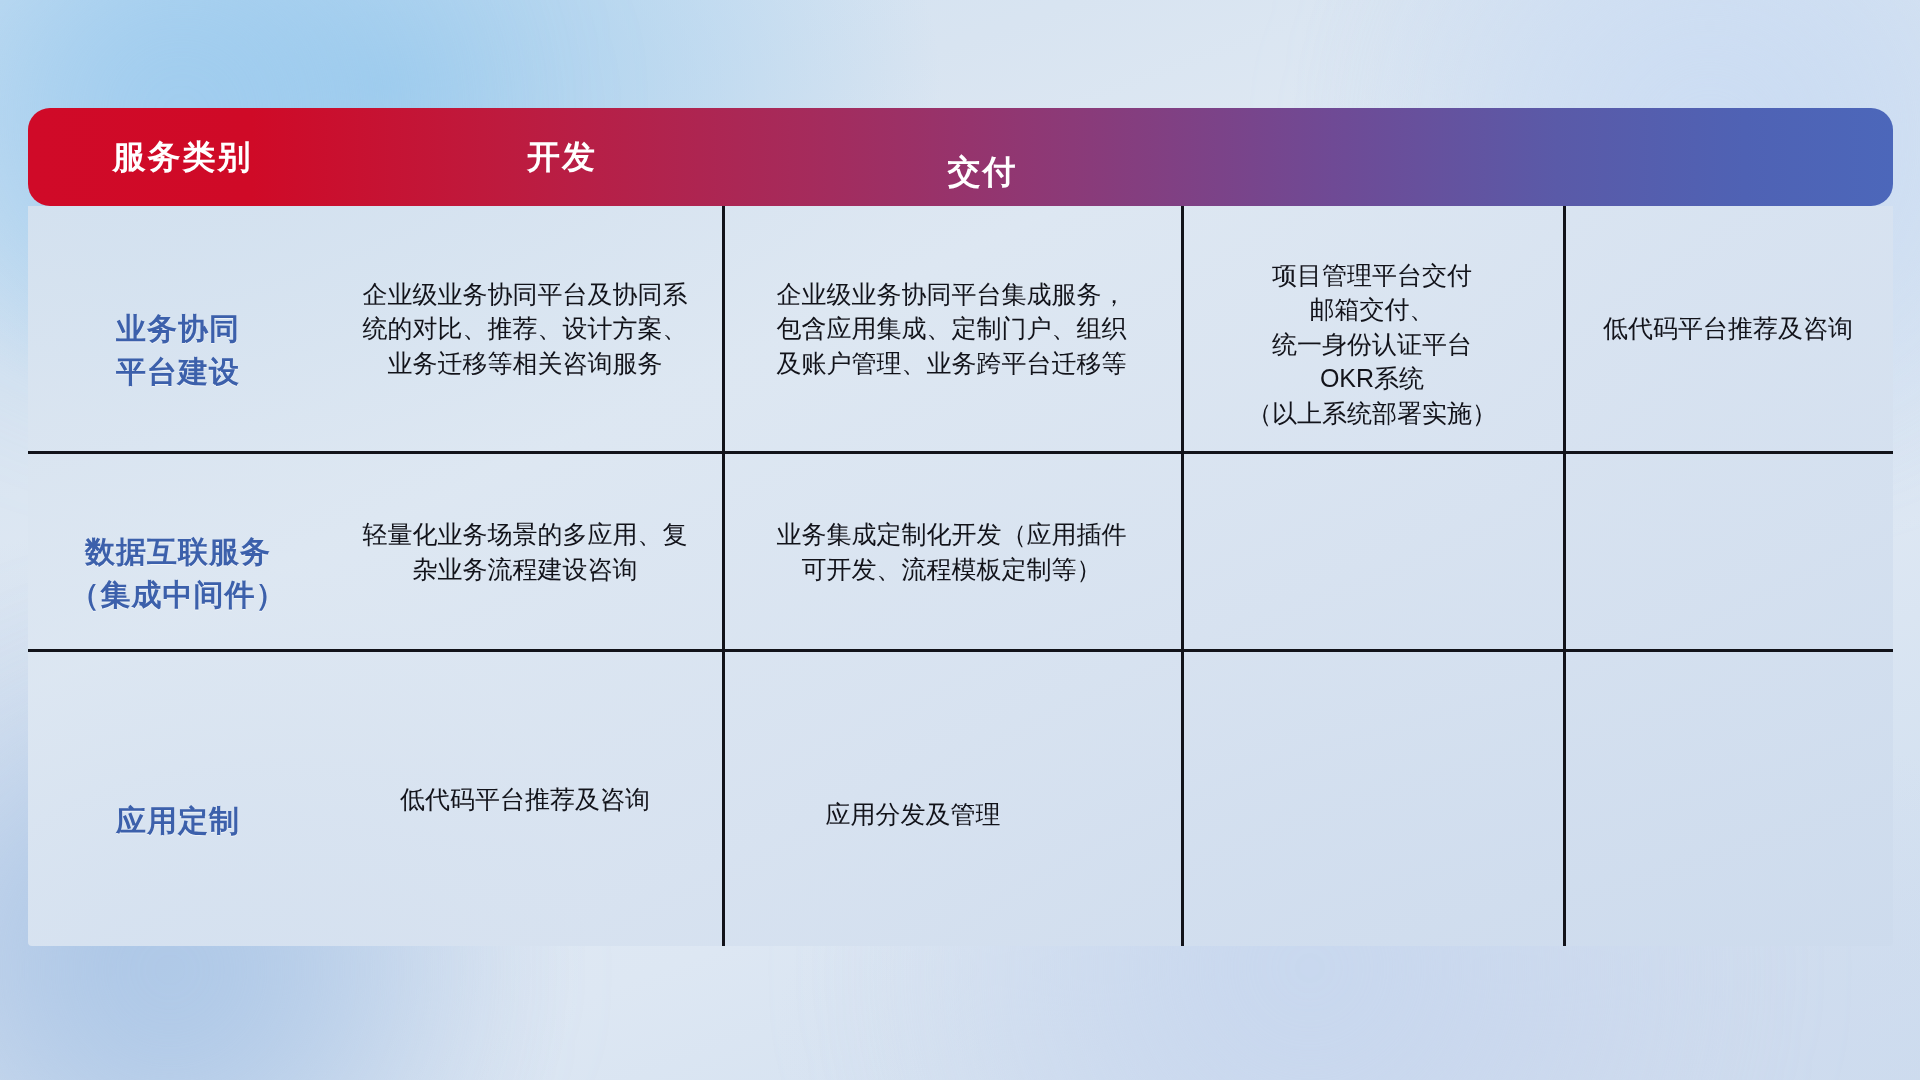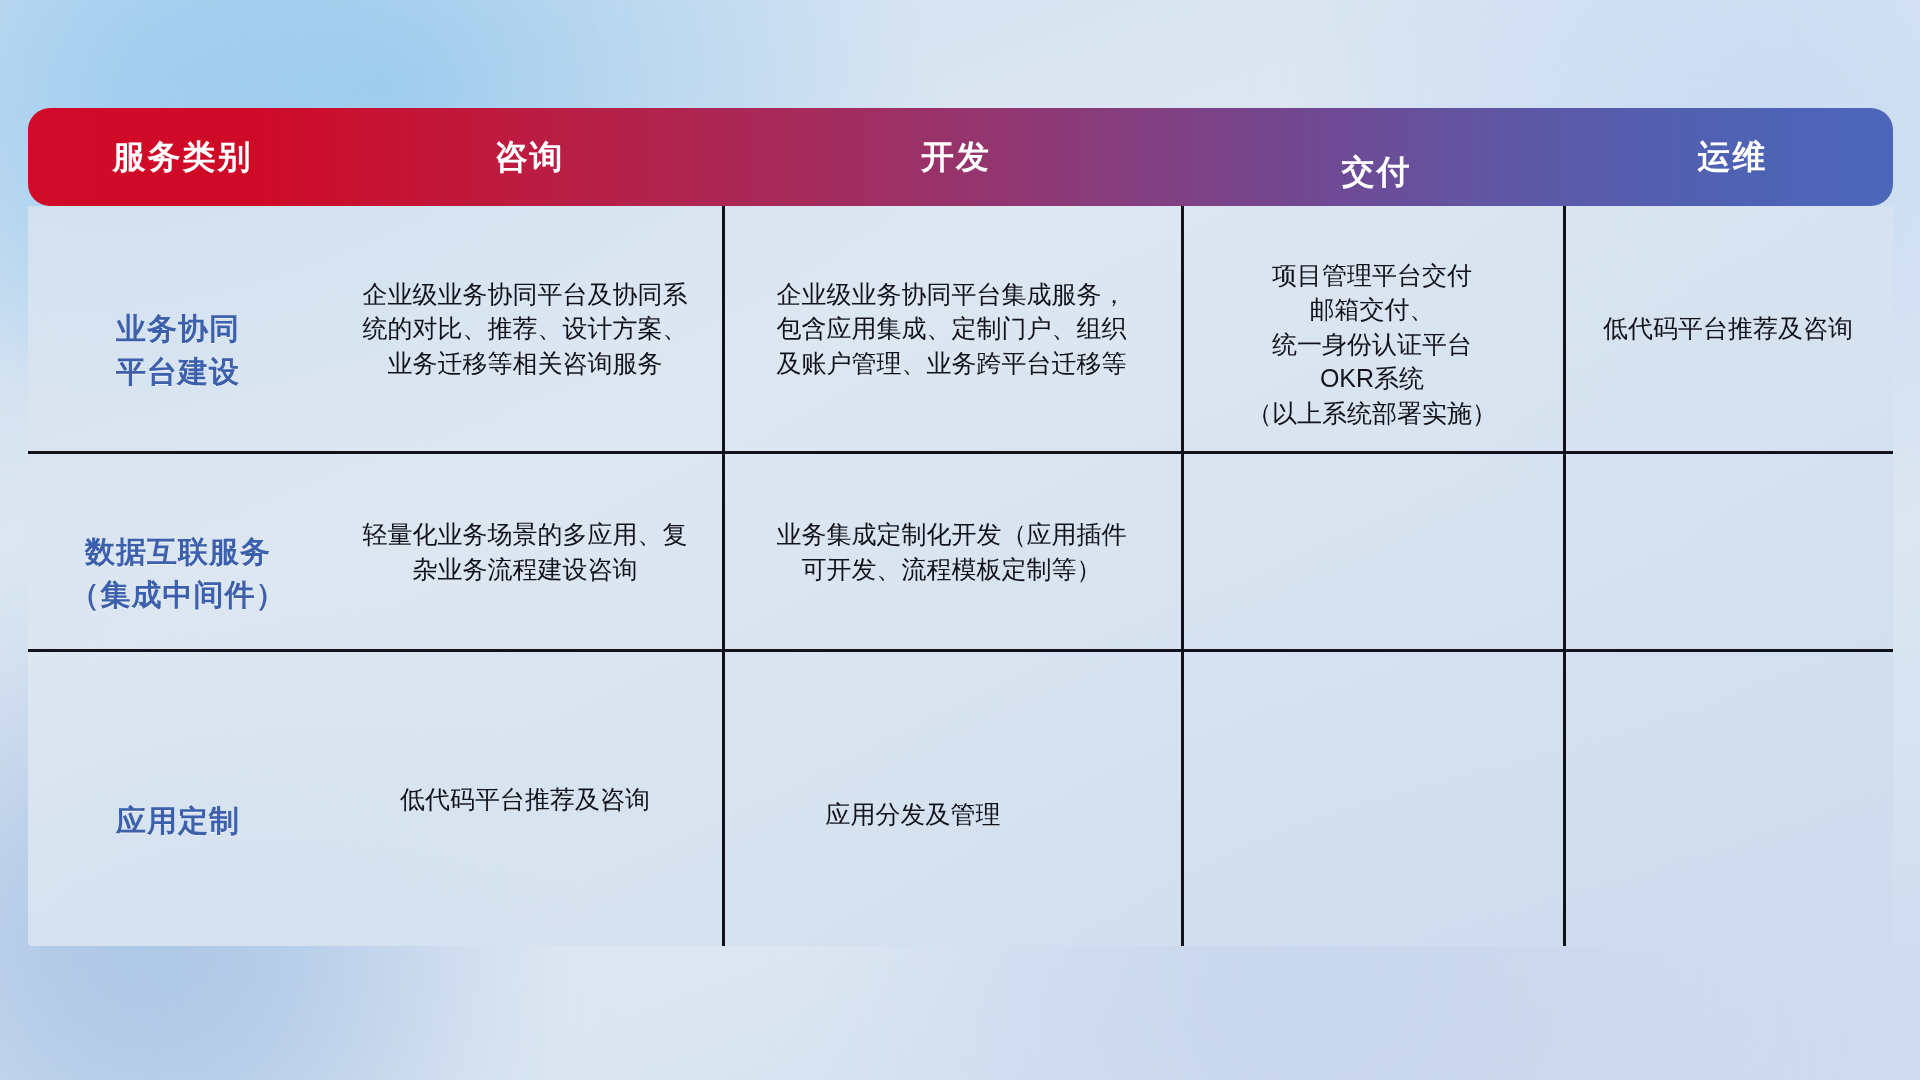--- a/index.html
+++ b/index.html
@@ -122,24 +122,22 @@
 
 <div class="bg-blob blob-a"></div>
 <div class="bg-blob blob-b"></div>
 <div class="bg-blob blob-c"></div>
 <div class="bg-blob blob-d"></div>
 
 <div class="table-wrap">
 
   <div class="thead">
     <div class="th col-0">服务类别</div>
-    <div class="th col-1">咨询</div>
     <div class="th col-2">开发</div>
     <div class="th col-3">交付</div>
-    <div class="th col-4">运维</div>
   </div>
 
   <div class="tbody">
 
     <div class="vline v1"></div>
     <div class="vline v2"></div>
     <div class="vline v3"></div>
 
     <div class="trow r0">
       <div class="td rowlabel col-0">业务协同

